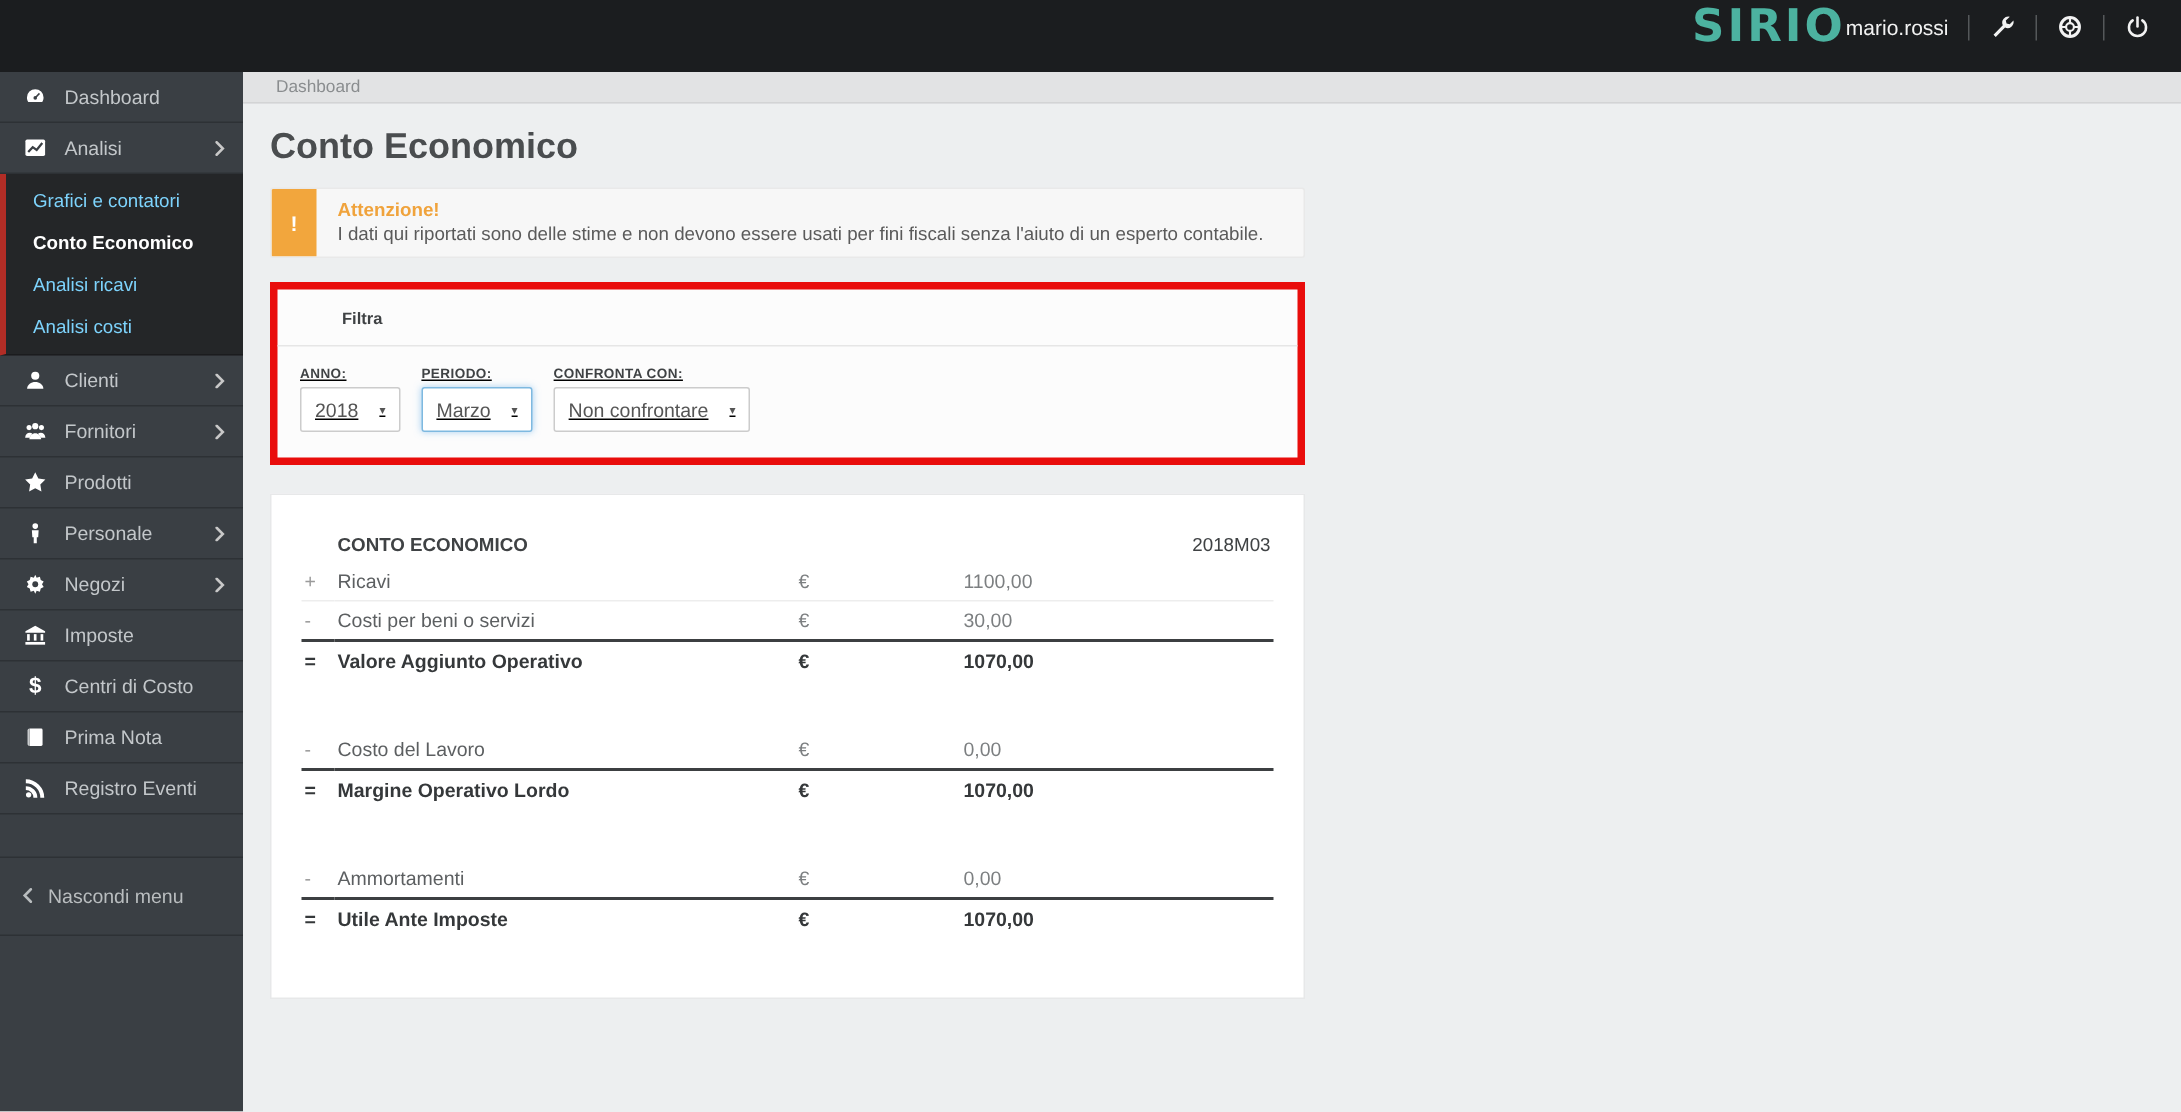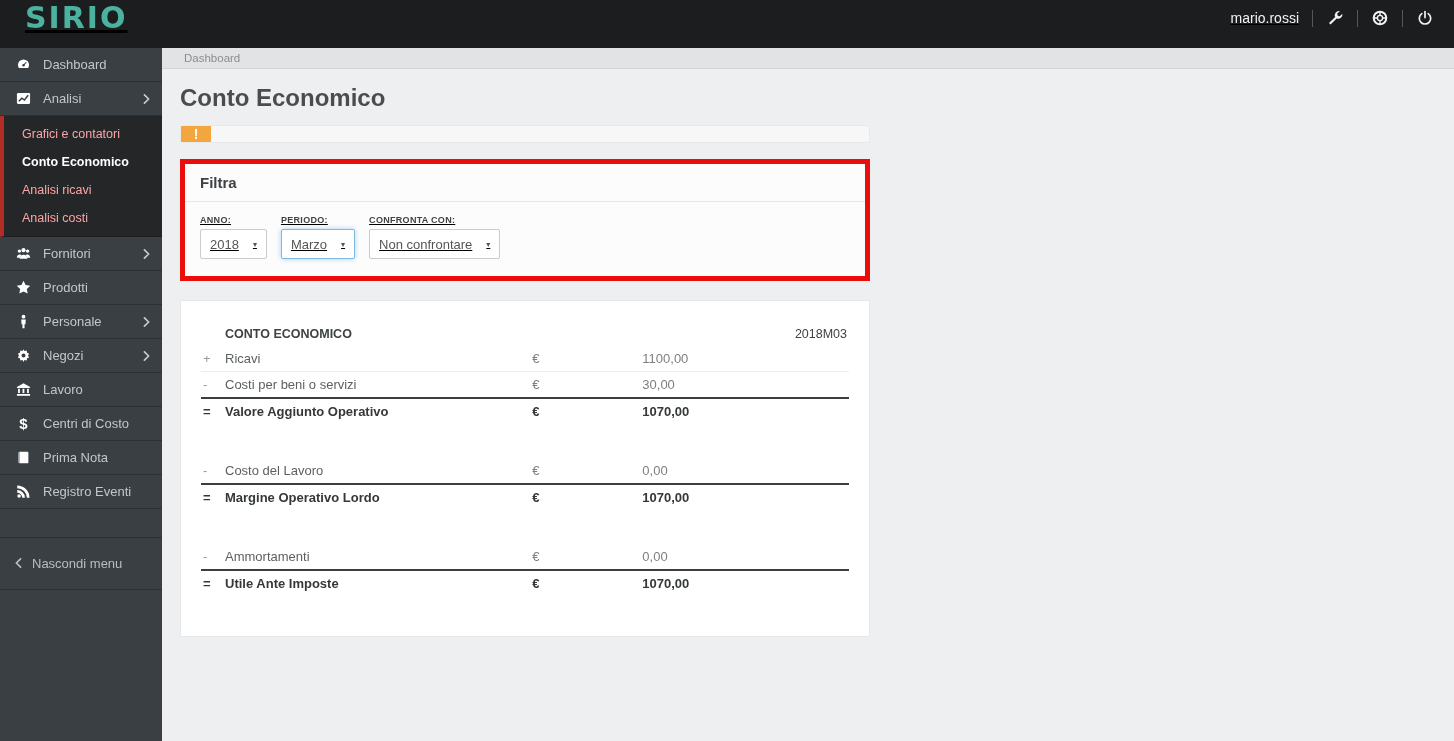--- a/index.html
+++ b/index.html
@@ -1,41 +1,41 @@
 <!DOCTYPE html>
 <html><head>
 <meta charset="utf-8">
 <style>
   * { margin:0; padding:0; box-sizing:border-box; }
   html,body { width:1454px; height:741px; overflow:hidden; }
   body { font-family:"Liberation Sans","DejaVu Sans",sans-serif; background:#edeff0; }
   .app { display:flex; flex-direction:column; width:1454px; height:741px; }
 
   
-  .topbar { height:48px; background:#1b1d1f; display:flex; align-items:center; justify-content:space-between; padding:0 20px 12px 25px; flex:0 0 48px;text-decoration:underline; }
+  .topbar { height:48px; background:#1b1d1f; display:flex; align-items:center; justify-content:flex-end; padding:0 20px 12px 25px; flex:0 0 48px; }
   .brand { font-size:30px; font-weight:bold; letter-spacing:2px; color:#4cb2a0; cursor:pointer; line-height:1; font-family:"DejaVu Sans",sans-serif; }
   .topbar-right { display:flex; align-items:center; gap:13px; }
   .topbar-user { color:#f2f2f2; font-size:14px; cursor:pointer; }
   .topbar-sep { width:1px; height:17px; background:#55585a; }
   .topbar-icon { width:18px; height:18px; display:flex; align-items:center; justify-content:center; cursor:pointer; }
   .topbar-icon svg { width:16px; height:16px; }
 
   
   .main { flex:1; display:flex; min-height:0; }
 
   
   .sidebar { width:162px; flex:0 0 162px; background:#3a3f44; display:flex; flex-direction:column; }
   .nav-item { height:34px; display:flex; align-items:center; padding:0 12px 0 15px; color:#c3c7ca; font-size:13px; cursor:pointer; border-bottom:1px solid rgba(0,0,0,0.22); }
   .nav-icon { width:17px; height:15px; display:flex; align-items:center; justify-content:center; margin-right:11px; }
   .nav-icon svg { width:15px; height:15px; }
   .nav-icon .dollar { color:#fff; font-weight:bold; font-size:15px; }
   .nav-chevron { margin-left:auto; display:flex; align-items:center; }
   .nav-chevron svg { width:7px; height:10px; }
   .submenu { background:#242628; border-left:4px solid #b22d26; padding:4px 0; border-bottom:1px solid rgba(0,0,0,0.25); }
-  .submenu-item { padding:7px 0 7px 18px; color:#fca5a5; font-size:12.5px; cursor:pointer; }
+  .submenu-item { padding:7px 0 7px 18px; color:#7dd3fc; font-size:12.5px; cursor:pointer; }
   .submenu-item.active { color:#ffffff; font-weight:bold; }
   .nav-gap { height:28px; }
   .collapse-item { height:53px; display:flex; align-items:center; padding:0 15px; color:#b9bdbf; font-size:13px; cursor:pointer; border-top:1px solid rgba(0,0,0,0.22); border-bottom:1px solid rgba(0,0,0,0.22); }
   .collapse-item svg { width:7px; height:10px; margin-right:10px; }
 
   
   .content { flex:1; background:#edeff0; overflow:hidden; }
   .breadcrumb-bar { height:21px; background:#e2e3e4; border-bottom:1px solid #d3d4d5; display:flex; align-items:center; padding:0 22px; }
   .breadcrumb { font-size:11.5px; color:#8a8d8f; cursor:pointer; }
   .page-title { font-size:24px; font-weight:bold; color:#4a4d4f; margin:15px 0 13px 18px; }
@@ -44,21 +44,21 @@
   
   .alert { width:690px; display:flex; background:#f7f7f7; border:1px solid #e9e9e9; border-radius:2px; overflow:hidden; }
   .alert-badge { width:30px; background:#f2a63d; color:#fff; font-weight:bold; font-size:14px; display:flex; align-items:center; justify-content:center; flex:0 0 30px; }
   .alert-body { padding:7px 14px 8px; }
   .alert-title { color:#f0a33c; font-weight:bold; font-size:12.5px; margin-bottom:2px; }
   .alert-text { color:#5a5a5a; font-size:12.5px; }
 
   
   .filter-panel { width:690px; margin-top:16px; background:#fcfcfc; border:5px solid #e90d0c; }
   .filter-header { padding:10px 15px 9px; border-bottom:1px solid #e6e6e6; }
-  .filter-title { font-size:15px; font-weight:bold; color:#3f4244; }
+  .filter-title { font-size:11px; font-weight:bold; color:#3f4244;margin-left:28px; }
   .filter-body { display:flex; gap:14px; padding:13px 15px 17px;text-decoration:underline; }
   .filter-field label { display:block; font-size:9px; font-weight:bold; color:#3f4244; letter-spacing:.3px; margin-bottom:4px; }
   .select { background:#fff; border:1px solid #ccc; border-radius:2px; height:30px; display:flex; align-items:center; justify-content:space-between; padding:0 9px; font-size:13px; color:#555; cursor:pointer; gap:14px; }
   .select.focused { border-color:#7eb9e0; box-shadow:0 0 5px rgba(102,175,233,.55); }
   .select .caret { font-size:8px; color:#555; }
 
   
   .table-panel { width:690px; margin-top:19px; background:#ffffff; border:1px solid #e7e8e9; padding:21px 20px 40px; }
   table.income { width:100%; border-collapse:collapse; font-size:13px; table-layout:fixed; }
   table.income th, table.income td { padding:5px 2px; }
@@ -137,20 +137,34 @@
     </div>
           <div class="submenu">
             <div class="submenu-item">Grafici e contatori</div>
             <div class="submenu-item active">Conto Economico</div>
             <div class="submenu-item">Analisi ricavi</div>
             <div class="submenu-item">Analisi costi</div>
           </div>
           <div class="nav-item">
       <span class="nav-icon">
               <svg viewBox="0 0 16 16" fill="#fff">
+                <circle cx="8" cy="4.8" r="2.9"></circle>
+                <path d="M2.2 14c.3-3 2.8-4.7 5.8-4.7s5.5 1.7 5.8 4.7z"></path>
+              </svg>
+            </span>
+      <span class="nav-label">Clienti</span>
+      <span class="nav-chevron">
+              <svg viewBox="0 0 8 12" fill="none" stroke="#c8c8c8" stroke-width="2" stroke-linecap="round">
+                <path d="M1.5 1l5 5-5 5"></path>
+              </svg>
+            </span>
+    </div>
+          <div class="nav-item">
+      <span class="nav-icon">
+              <svg viewBox="0 0 16 16" fill="#fff">
                 <circle cx="3.6" cy="5.4" r="1.8"></circle>
                 <circle cx="12.4" cy="5.4" r="1.8"></circle>
                 <circle cx="8" cy="4.4" r="2.2"></circle>
                 <path d="M.8 12.6c.2-2.2 1.5-3.5 3.3-3.5.7 0 1.4.2 1.9.6-1 .8-1.6 1.8-1.8 2.9zM15.2 12.6c-.2-2.2-1.5-3.5-3.3-3.5-.7 0-1.4.2-1.9.6 1 .8 1.6 1.8 1.8 2.9z"></path>
                 <path d="M3.8 13.6c.3-2.6 2-4.2 4.2-4.2s3.9 1.6 4.2 4.2z"></path>
               </svg>
             </span>
       <span class="nav-label">Fornitori</span>
       <span class="nav-chevron">
               <svg viewBox="0 0 8 12" fill="none" stroke="#c8c8c8" stroke-width="2" stroke-linecap="round">
@@ -198,21 +212,21 @@
           <div class="nav-item">
       <span class="nav-icon">
               <svg viewBox="0 0 16 16" fill="#fff">
                 <path d="M1 5.2 8 1.3l7 3.9v1.1H1z"></path>
                 <rect x="2.2" y="7.2" width="1.9" height="4.6"></rect>
                 <rect x="7" y="7.2" width="1.9" height="4.6"></rect>
                 <rect x="11.8" y="7.2" width="1.9" height="4.6"></rect>
                 <rect x="1" y="12.8" width="14" height="1.9"></rect>
               </svg>
             </span>
-      <span class="nav-label">Lavoro</span>
+      <span class="nav-label">Imposte</span>
 
     </div>
           <div class="nav-item">
       <span class="nav-icon">
               <span class="dollar">$</span>
             </span>
       <span class="nav-label">Centri di Costo</span>
 
     </div>
           <div class="nav-item">
@@ -251,20 +265,24 @@
       <div class="breadcrumb-bar">
         <span class="breadcrumb">Dashboard</span>
       </div>
 
       <h1 class="page-title">Conto Economico</h1>
 
       <div class="panel-col">
 
         <div class="alert">
           <div class="alert-badge">!</div>
+          <div class="alert-body">
+            <div class="alert-title">Attenzione!</div>
+            <div class="alert-text">I dati qui riportati sono delle stime e non devono essere usati per fini fiscali senza l'aiuto di un esperto contabile.</div>
+          </div>
         </div>
 
         <div class="filter-panel">
           <div class="filter-header">
             <span class="filter-title">Filtra</span>
           </div>
           <div class="filter-body">
               <div class="filter-field">
       <label>ANNO:</label>
       <div class="select">

